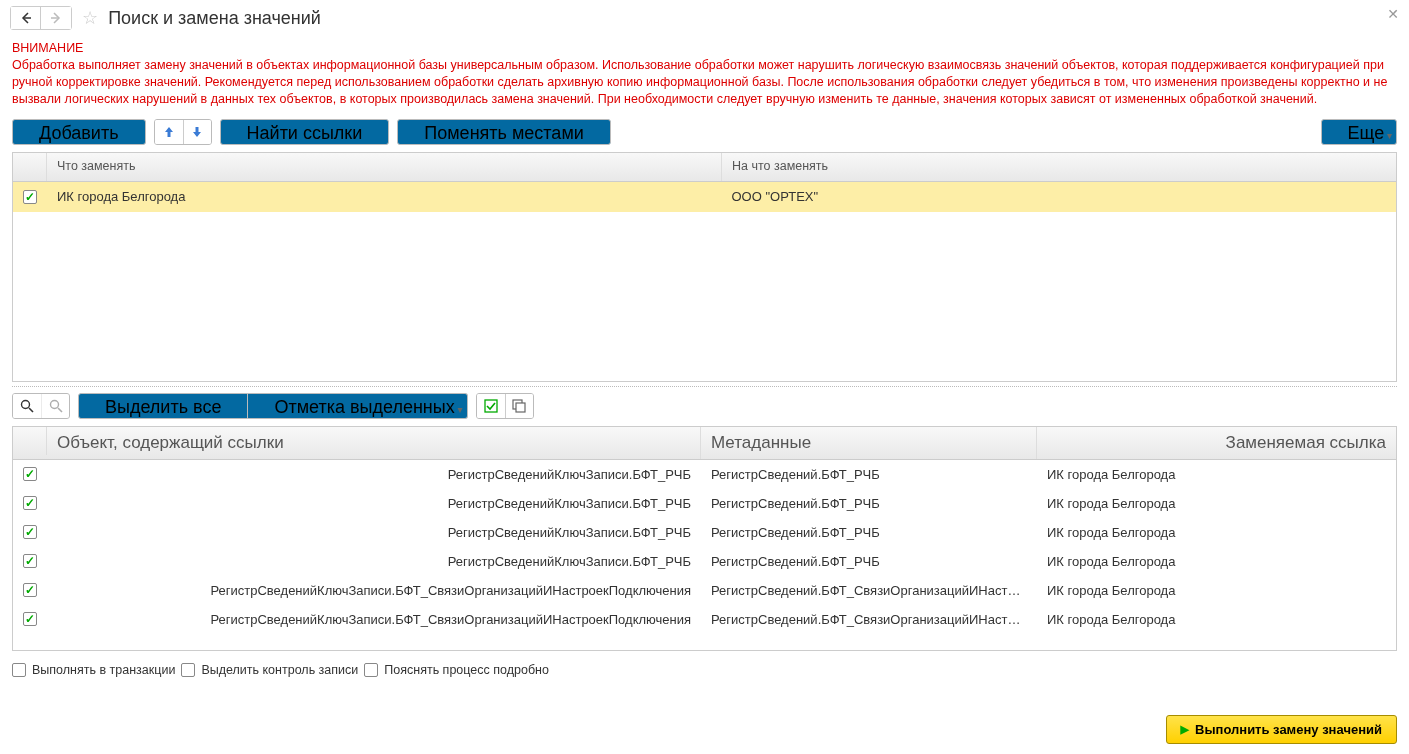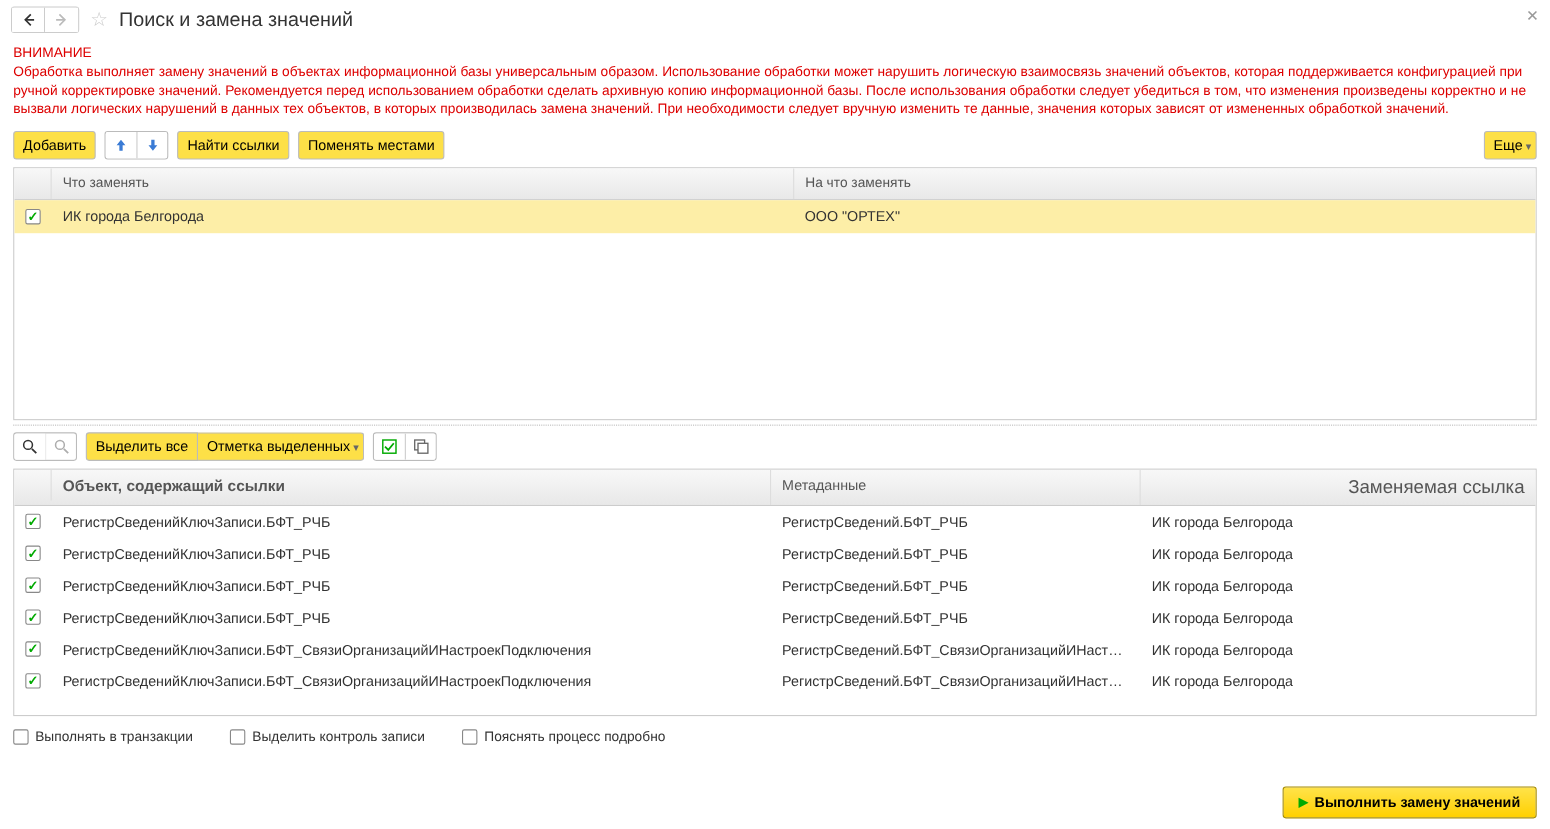--- a/index.html
+++ b/index.html
@@ -10,21 +10,21 @@
     .nav-btn { width: 30px; height: 22px; background: #fff; border: none; display: flex; align-items: center; justify-content: center; cursor: pointer; }
     .nav-btn:first-child { border-right: 1px solid #ccc; }
     .star-icon { margin: 0 10px; color: #ccc; font-size: 18px; }
     .page-title { font-size: 18px; font-weight: normal; color: #333; }
     .close-x { position: absolute; right: 10px; top: 6px; color: #999; cursor: pointer; font-size: 14px; }
     
     .warning-block { padding: 4px 12px 8px 12px; color: #d00; font-size: 12.5px; line-height: 1.35; }
     .warning-title { font-size: 12.5px; margin-bottom: 0px; }
     
     .toolbar1 { display: flex; align-items: center; padding: 3px 12px; gap: 8px; }
-    .btn { background: #fde047; border: 1px solid #bbb; border-radius: 3px; padding: 3px 8px; font-size: 13px; cursor: pointer; height: 26px; }
+    .btn { background: #0369a1; border: 1px solid #bbb; border-radius: 3px; padding: 3px 26px; font-size: 18px; cursor: pointer; height: 26px; }
     .icon-btn-group { display: flex; border: 1px solid #bbb; border-radius: 3px; overflow: hidden; }
     .icon-btn { width: 28px; height: 24px; background: #fff; border: none; display: flex; align-items: center; justify-content: center; cursor: pointer; }
     .icon-btn + .icon-btn { border-left: 1px solid #ccc; }
     .spacer { flex: 1; }
     .more-btn { padding-right: 4px; }
     .more-btn::after { content: " ▾"; font-size: 10px; color: #666; }
     
     .table1-wrap { margin: 4px 12px 4px 12px; border: 1px solid #ccc; height: 230px; overflow-y: auto; }
     .table1-header { display: flex; background: linear-gradient(#f8f8f8, #e8e8e8); border-bottom: 1px solid #ccc; }
     .th1-chk { width: 34px; border-right: 1px solid #ddd; height: 28px; }
@@ -40,30 +40,30 @@
     
     .toolbar2 { display: flex; padding: 3px 12px; gap: 8px; }
     .btn-group { display: flex; }
     .btn-group .btn { border-radius: 0; }
     .btn-group .btn:first-child { border-radius: 3px 0 0 3px; }
     .btn-group .btn:last-child { border-radius: 0 3px 3px 0; border-left: none; }
     
     .table2-wrap { margin: 4px 12px 4px 12px; border: 1px solid #ccc; height: 225px; overflow-y: scroll; position: relative; }
     .table2-header { display: flex; background: linear-gradient(#f8f8f8, #e8e8e8); border-bottom: 1px solid #ccc; position: sticky; top: 0; }
     .th2-chk { width: 34px; border-right: 1px solid #ddd; height: 28px; }
-    .th2-a { width: 654px; padding: 6px 10px; border-right: 1px solid #ddd; font-size: 14px; color: #555; font-weight: bold; }
-    .th2-b { width: 336px; padding: 6px 10px; border-right: 1px solid #ddd; font-size: 13px; color: #555; }
+    .th2-a { width: 654px; padding: 6px 10px; border-right: 1px solid #ddd; font-size: 17px; color: #555; }
+    .th2-b { width: 336px; padding: 6px 10px; border-right: 1px solid #ddd; font-size: 17px; color: #555; }
     .th2-c { flex: 1; padding: 6px 10px; font-size: 17px; color: #555; text-align: right; }
     .row2 { display: flex; height: 29px; align-items: center; border-bottom: 0px solid #f0f0f0; }
     .td2-chk { width: 34px; display: flex; justify-content: center; }
-    .td2-a { width: 654px; padding: 0 10px; white-space: nowrap; overflow: hidden; text-overflow: ellipsis; }
+    .td2-a { width: 654px; padding: 0 10px; white-space: nowrap; overflow: hidden; text-overflow: ellipsis; text-align: right; }
     .td2-b { width: 336px; padding: 0 10px; white-space: nowrap; overflow: hidden; text-overflow: ellipsis; }
     .td2-c { flex: 1; padding: 0 10px; white-space: nowrap; overflow: hidden; text-overflow: ellipsis; }
     
-    .footer-checks { padding: 8px 12px; display: flex; gap: 34px; align-items: center; font-size: 12.5px; }
+    .footer-checks { padding: 8px 12px; display: flex; gap: 6px; align-items: center; font-size: 12.5px; }
     .chk-label { display: flex; align-items: center; gap: 6px; }
     
     .execute-btn { position: absolute; right: 12px; bottom: 10px; background: linear-gradient(#ffe34a, #ffd000); border: 1px solid #a68c00; border-radius: 3px; padding: 6px 14px; font-size: 13px; font-weight: bold; cursor: pointer; display: flex; align-items: center; gap: 6px; }
     .play-tri { color: #0a0; font-size: 11px; }
     
     .checkbox { width: 14px; height: 14px; border: 1px solid #888; border-radius: 2px; display: inline-flex; align-items: center; justify-content: center; background: #fff; }
     .checkbox.checked::after { content: "✓"; color: #0a0; font-size: 12px; font-weight: bold; }
     
     .arrow-svg { width: 12px; height: 12px; }
     .ico { width: 16px; height: 16px; }

